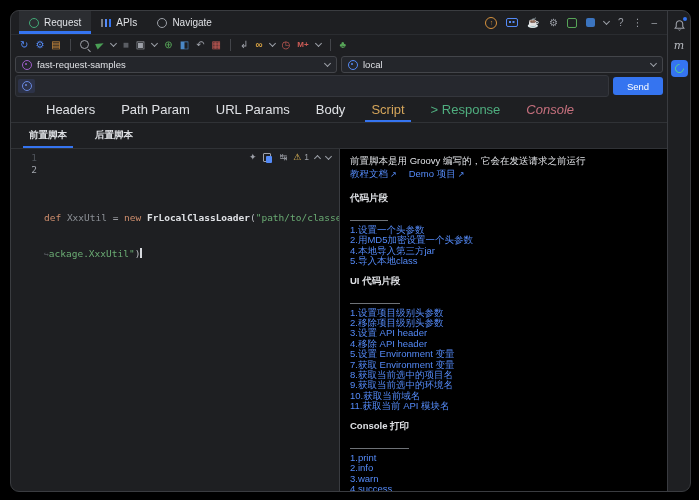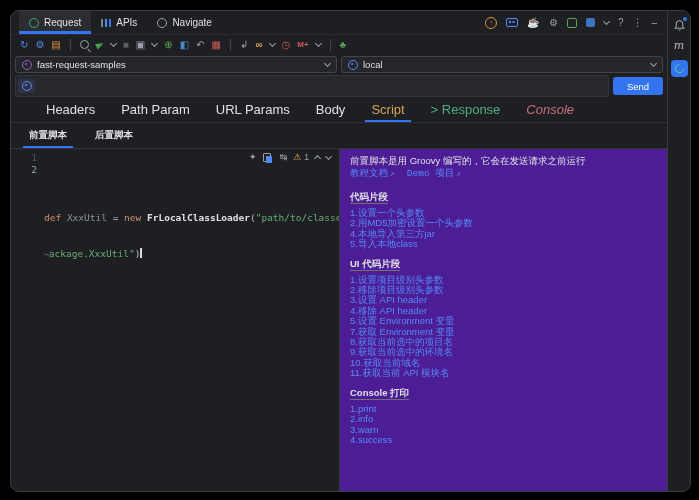--- a/index.html
+++ b/index.html
@@ -97,27 +97,27 @@
   .tok-cls{color:#dfe1e5;font-weight:600;}
   .tok-str{color:#6aab73;}
   .tok-wrapmark{color:#5a5d63;font-size:8px;}
   .tok-caret{display:inline-block;width:1.5px;height:10px;background:#d7d9de;vertical-align:-1px;}
   .editor-toolbar{position:absolute;top:3px;right:8px;display:flex;align-items:center;gap:6px;
                   font-size:9px;color:#9da0a8;}
 
   .divider-v{width:1px;background:#393b40;flex:none;}
 
   
-  .docs{flex:1;background:#4c1d95;padding:5px 10px;overflow:hidden;font-size:9.5px;color:#dfe1e5;}
+  .docs{flex:1;background:#000000;padding:5px 10px;overflow:hidden;font-size:9.5px;color:#dfe1e5;}
   .intro{line-height:13px;}
   .links{display:flex;gap:12px;margin:1px 0 3px;line-height:12px;}
-  .link{color:#548af7;display:flex;gap:2px;align-items:baseline;font-family:Liberation Mono, monospace;}
+  .link{color:#548af7;display:flex;gap:2px;align-items:baseline;}
   .ext{font-size:8px;color:#548af7;}
   .sec-title{display:inline-block;font-weight:700;border-bottom:1px solid #6e7277;
-             padding-bottom:1px;margin:8px 0 4px;line-height:11px;}
+             padding-bottom:17px;margin:8px 0 4px;line-height:11px;}
   .sec-items .tok-plain, .doc-link{color:#548af7;}
   .sec-items div{color:#548af7;line-height:10.4px;font-size:9.5px;}
 
   
   .strip{width:22px;flex:none;border-left:1px solid #393b40;display:flex;flex-direction:column;
          align-items:center;padding-top:7px;gap:9px;}
   .bell-wrap{position:relative;width:13px;height:13px;}
   .bell-wrap .dot{position:absolute;right:-1px;top:-1px;width:4px;height:4px;border-radius:50%;background:#3574f0;}
   .maven{font-family:"DejaVu Serif",serif;font-style:italic;font-size:11px;color:#b6b9bf;line-height:1;}
   .fr-chip{width:17px;height:17px;background:#3574f0;border-radius:4px;display:flex;align-items:center;justify-content:center;}

